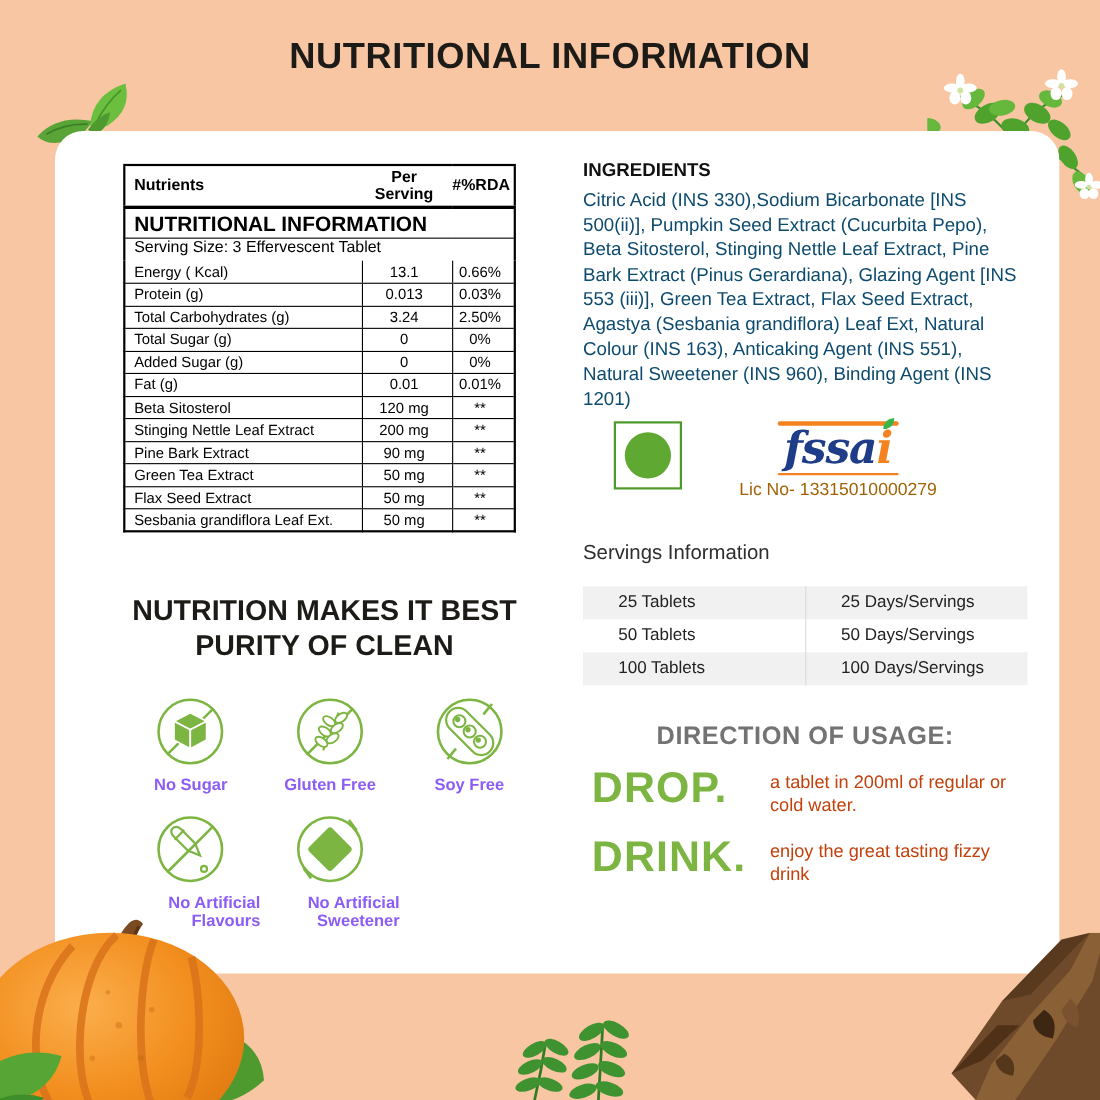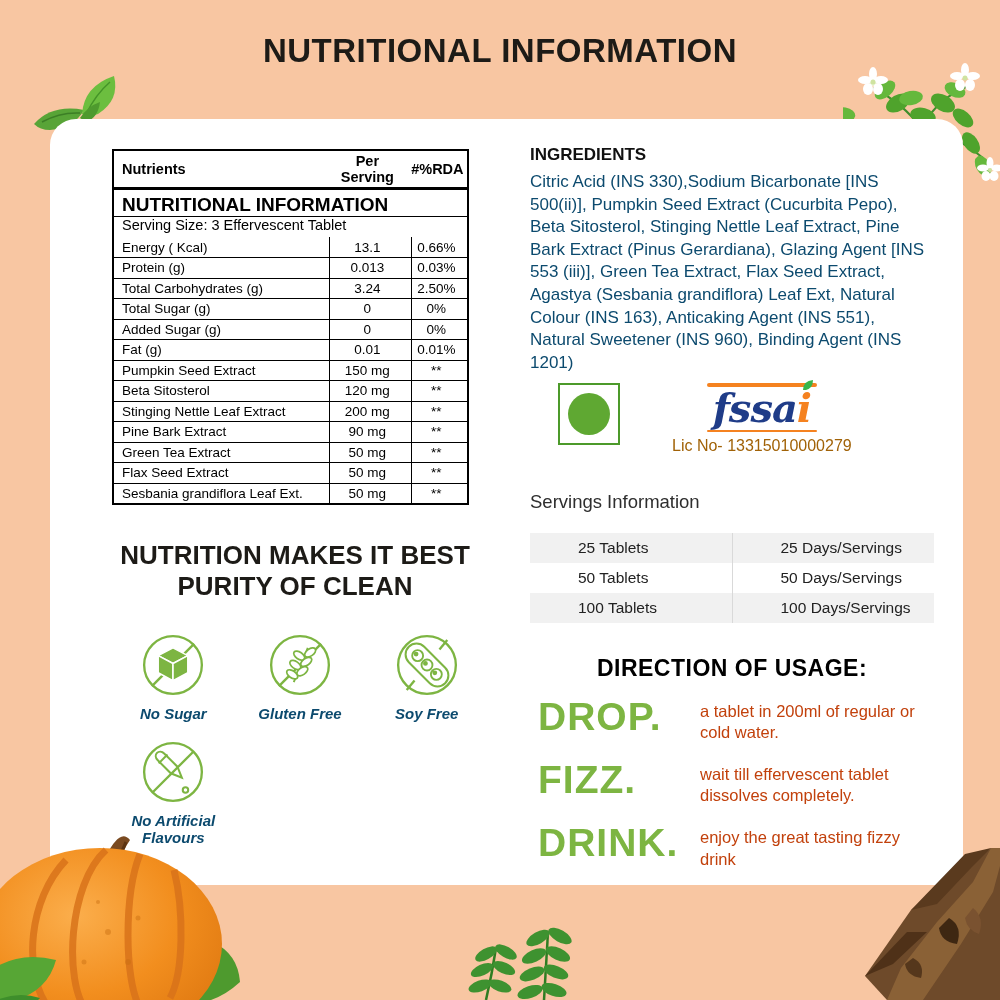--- a/index.html
+++ b/index.html
@@ -25,22 +25,22 @@
   .nt tbody tr:last-child td { border-bottom:none; }
   .nt col.c1 { width:61%; } .nt col.c2 { width:23%; } .nt col.c3 { width:16%; }
 
   
   .purity-heading { position:absolute; left:30px; top:421px; width:430px; text-align:center;
     font-size:26px; font-weight:800; line-height:1.18; color:#1d1b17; }
   .badges { position:absolute; left:60px; top:507px; width:380px;
     display:grid; grid-template-columns:repeat(3,1fr); row-gap:10px; }
   .badge { display:flex; flex-direction:column; align-items:center; }
   .badge svg { width:78px; height:78px; }
-  .badge-label { margin-top:2px; font-size:15px; font-weight:800; color:#0c4a6e;
-    text-align:center; line-height:1.12;font-style:italic; }
+  .badge-label { margin-top:2px; font-size:15px; font-weight:800; color:#8b5cf6;
+    text-align:right; line-height:1.12; }
 
   
   .rightcol { position:absolute; left:480px; top:26px; width:404px; height:736px; }
   .ing-heading { font-size:17px; font-weight:800; margin-bottom:6px; color:#111; }
   .ing-text { font-size:17px; line-height:1.33; color:#0c4a6e; }
 
   .cert { position:absolute; left:28px; top:238px; display:flex; gap:52px; }
   .veg-mark { width:62px; height:62px; border:2.5px solid #4C9A2A; background:#fff;
     display:flex; align-items:center; justify-content:center; }
   .veg-dot { width:42px; height:42px; border-radius:50%; background:#5FA832; }
@@ -51,26 +51,26 @@
   .fssai-word { font-family:"DejaVu Serif", serif; font-style:italic; font-weight:bold;
     font-size:40px; line-height:1.05; color:#1F3C88; letter-spacing:-1px; padding:0 6px; }
   .fssai-word .i-orange { color:#F58220; position:relative; }
   .fssai-word .i-orange svg { position:absolute; top:-6px; right:-4px; }
   .fssai-lic { font-size:16px; color:#a16207; margin-top:5px; }
 
   .servings-heading { position:absolute; top:346px; left:0; width:100%; text-align:left;
     font-size:18.5px; color:#2e2e2e; }
   .servings-table { position:absolute; top:388px; left:0; width:404px; border-collapse:collapse;
     font-size:15.5px; color:#222; }
-  .servings-table td { padding:6px 0 6px 48px; width:50%;margin-left:48px; }
+  .servings-table td { padding:6px 0 6px 32px; width:50%;margin-left:48px; }
   .servings-table td:first-child { border-right:1.5px solid #D9D9D9; }
   .servings-table tr.alt { background:#F1F1F1; }
 
   .dir-heading { position:absolute; top:510px; left:0; width:100%; text-align:center;
-    font-size:23px; font-weight:800; letter-spacing:.5px; color:#000000; }
+    font-size:23px; font-weight:800; letter-spacing:.5px; color:#737373; }
   .steps { position:absolute; top:550px; left:8px; width:396px; }
   .step { display:flex; align-items:flex-start; margin-bottom:15px; }
   .step-word { width:162px; font-size:39px; font-weight:800; color:#7DB542; letter-spacing:1px; }
   .step-text { flex:1; font-size:16.5px; line-height:1.28; color:#c2410c; padding-top:6px; }
 
   
   .deco { position:absolute; }
   .z-back { z-index:0; } .z-front { z-index:3; }
 </style>
 </head>
@@ -187,25 +187,20 @@
         </tr>
       <tr>
           <td>Added Sugar (g)</td>
           <td>0</td>
           <td>0%</td>
         </tr>
       <tr>
           <td>Fat (g)</td>
           <td>0.01</td>
           <td>0.01%</td>
-        </tr>
-      <tr>
-          <td>Pumpkin Seed Extract</td>
-          <td>150 mg</td>
-          <td>**</td>
         </tr>
       <tr>
           <td>Beta Sitosterol</td>
           <td>120 mg</td>
           <td>**</td>
         </tr>
       <tr>
           <td>Stinging Nettle Leaf Extract</td>
           <td>200 mg</td>
           <td>**</td>
@@ -286,20 +281,29 @@
       <svg viewBox="0 0 100 100" fill="none" stroke="#7DB542" stroke-width="2.6">
         <circle cx="50" cy="50" r="37" stroke-width="3"></circle>
           <line x1="76" y1="24" x2="24" y2="76" stroke-width="3"></line>
         <g transform="rotate(-45 50 46)">
           <path d="M44,24 a6,7 0 0 1 12,0 l0,24 l-6,14 l-6,-14 z"></path>
           <line x1="42" y1="28" x2="58" y2="28"></line>
         </g>
         <circle cx="66" cy="73" r="3.5"></circle>
       </svg>
       <div class="badge-label">No Artificial Flavours</div>
+    </div>
+    <div class="badge">
+      <svg viewBox="0 0 100 100" fill="none" stroke="#7DB542" stroke-width="3">
+        <circle cx="50" cy="50" r="37"></circle>
+        <line x1="72" y1="16" x2="81" y2="28"></line>
+          <line x1="28" y1="84" x2="19" y2="72"></line>
+        <rect x="31" y="31" width="38" height="38" rx="4" transform="rotate(45 50 50)" fill="#7DB542" stroke="none"></rect>
+      </svg>
+      <div class="badge-label">No Artificial Sweetener</div>
     </div>
   </div>
 
   <div class="rightcol">
     <div class="ing-heading">INGREDIENTS</div>
     <p class="ing-text">Citric Acid (INS 330),Sodium Bicarbonate [INS 500(ii)], Pumpkin Seed Extract (Cucurbita Pepo), Beta Sitosterol, Stinging Nettle Leaf Extract, Pine Bark Extract (Pinus Gerardiana), Glazing Agent [INS 553 (iii)], Green Tea Extract, Flax Seed Extract, Agastya (Sesbania grandiflora) Leaf Ext, Natural Colour (INS 163), Anticaking Agent (INS 551), Natural Sweetener (INS 960), Binding Agent (INS 1201)</p>
 
     <div class="cert">
       <div class="veg-mark">
           <div class="veg-dot"></div>
@@ -332,24 +336,20 @@
             <td>100 Days/Servings</td>
           </tr>
       </tbody>
     </table>
 
     <div class="dir-heading">DIRECTION OF USAGE:</div>
     <div class="steps">
       <div class="step">
         <div class="step-word">DROP.</div>
         <div class="step-text">a tablet in 200ml of regular or cold water.</div>
-      </div>
-      <div class="step">
-        <div class="step-word">FIZZ.</div>
-        <div class="step-text">wait till effervescent tablet dissolves completely.</div>
       </div>
       <div class="step">
         <div class="step-word">DRINK.</div>
         <div class="step-text">enjoy the great tasting fizzy drink</div>
       </div>
     </div>
   </div>
 </div>
 
 <svg class="deco z-front" style="left:-12px;top:822px" width="256" height="190" viewBox="0 0 256 190">

